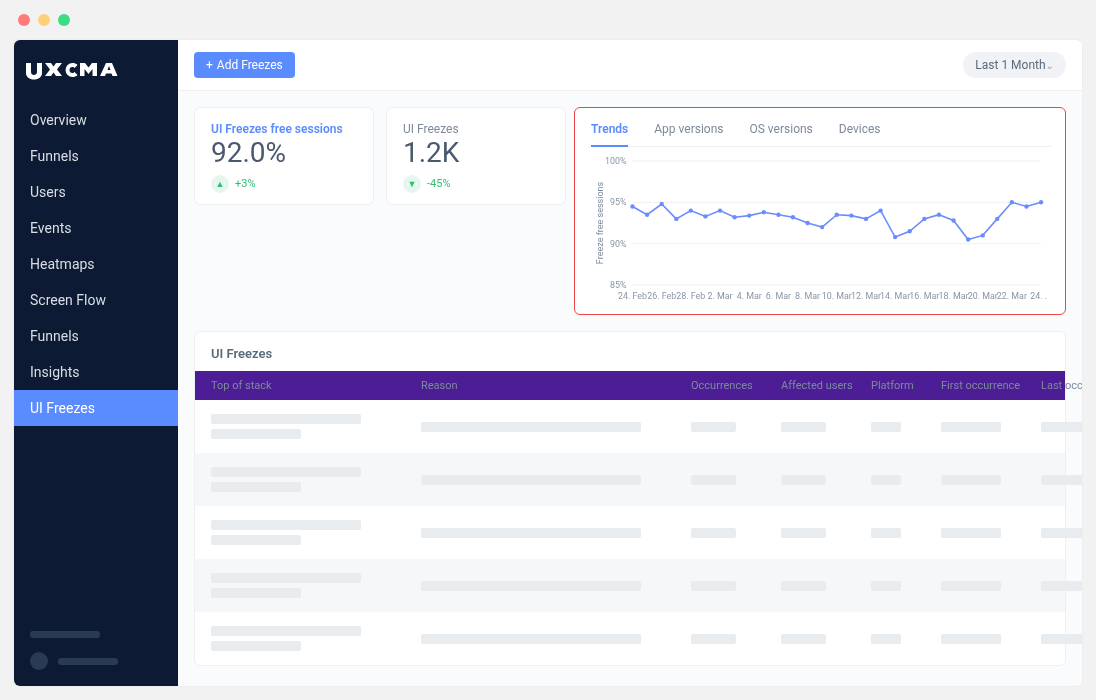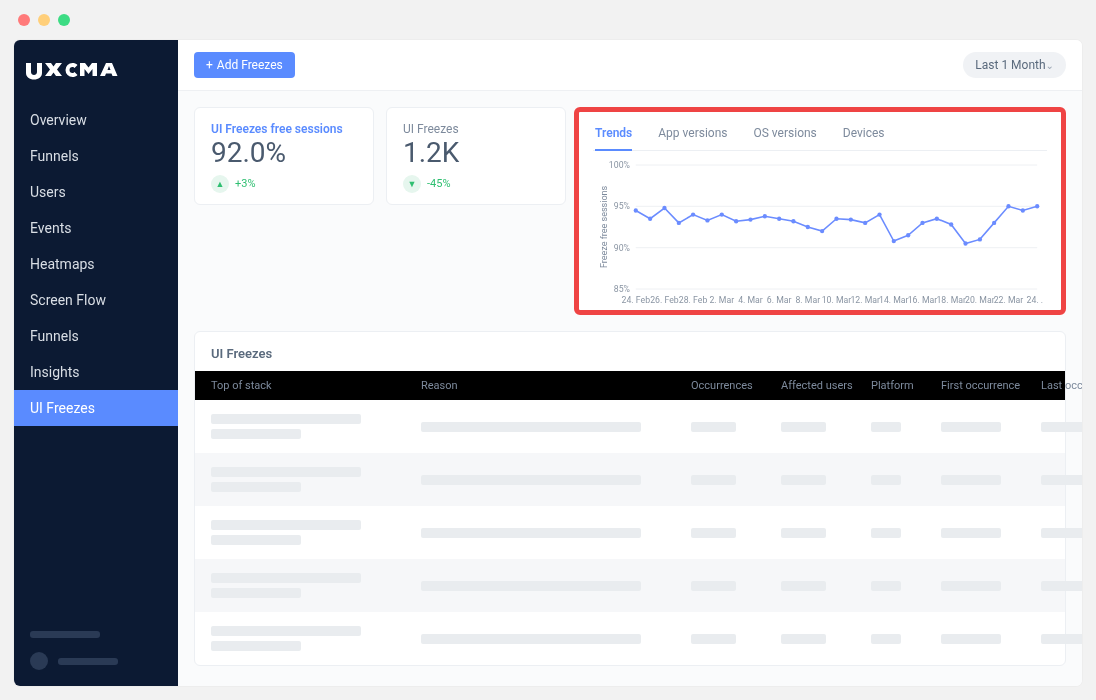--- a/index.html
+++ b/index.html
@@ -34,36 +34,36 @@
   .metrics-col { display: flex; flex-direction: column; gap: 12px; }
   .metrics-row { display: flex; gap: 12px; }
   .card { background: #fff; border: 1px solid #eceff3; border-radius: 6px; padding: 14px 16px 16px 16px; width: 180px; height: 98px; display: flex; flex-direction: column; justify-content: flex-start; }
   .card-label { font-size: 12px; color: #7d8a9c; margin-bottom: 2px; }
   .card-label.hl { color: #5a8bff; font-weight: 600; }
   .card-value { font-size: 28px; font-weight: 400; color: #4a5a6e; line-height: 1.1; }
   .delta { display: flex; align-items: center; gap: 6px; margin-top: 6px; font-size: 11px; color: #2fbf71; }
   .delta .dicon { width: 18px; height: 18px; border-radius: 50%; background: #e6f6ee; display: inline-flex; align-items: center; justify-content: center; font-size: 9px; }
   .delta.down .dicon { color: #2fbf71; }
 
-  .chart-card { flex: 1; background: #fff; border: 5px solid #ef4444; border-radius: 6px; padding: 8px 14px 12px 14px; height: 208px; display: flex; flex-direction: column; }
+  .chart-card { flex: 1; background: #fff; border: 1px solid #ef4444; border-radius: 6px; padding: 8px 14px 12px 14px; height: 208px; display: flex; flex-direction: column; }
   .chart-tabs { display: flex; gap: 26px; border-bottom: 1px solid #eceff3; padding: 0 2px 0 2px; }
   .chart-tab { font-size: 12px; color: #7d8a9c; padding: 6px 0 10px 0; cursor: pointer; position: relative; }
   .chart-tab.active { color: #5a8bff; font-weight: 600; }
   .chart-tab.active::after { content: ""; position: absolute; left: 0; right: 0; bottom: -1px; height: 2px; background: #5a8bff; }
   .chart-body { flex: 1; position: relative; padding: 8px 4px 0 4px; }
   .chart-body svg { width: 100%; height: 150px; display: block; }
   .axis-text { font-size: 9px; fill: #8a95a3; }
   .ylabel { font-size: 9px; fill: #7d8a9c; }
   .gridline { stroke: #eef0f3; stroke-width: 1; }
   .series-line { stroke: #6b8cff; stroke-width: 1.6; fill: none; }
   .series-dot { fill: #6b8cff; }
 
   .table-card { margin-top: 16px; background: #fff; border: 1px solid #eceff3; border-radius: 6px; }
   .table-title { padding: 14px 16px 10px 16px; font-size: 13px; color: #5a6a7d; font-weight: 600; }
-  .thead { background: #000000; display: grid; grid-template-columns: 200px 260px 80px 80px 60px 90px 90px; gap: 10px; padding: 8px 16px; font-size: 11px; color: #7d8a9c; align-items: center; }
+  .thead { background: #4c1d95; display: grid; grid-template-columns: 200px 260px 80px 80px 60px 90px 90px; gap: 10px; padding: 8px 16px; font-size: 11px; color: #7d8a9c; align-items: center; }
   .trow { display: grid; grid-template-columns: 200px 260px 80px 80px 60px 90px 90px; gap: 10px; padding: 14px 16px; align-items: center; }
   .trow.alt { background: #f6f7f9; }
   .sk-cell { height: 10px; background: #e9ecef; border-radius: 2px; }
   .sk-top { display: flex; flex-direction: column; gap: 5px; }
   .sk-top .sk-cell:first-child { width: 150px; }
   .sk-top .sk-cell:last-child { width: 90px; }
   .sk-reason { width: 220px; }
   .sk-sm { width: 45px; }
   .sk-md { width: 60px; }
 </style>

